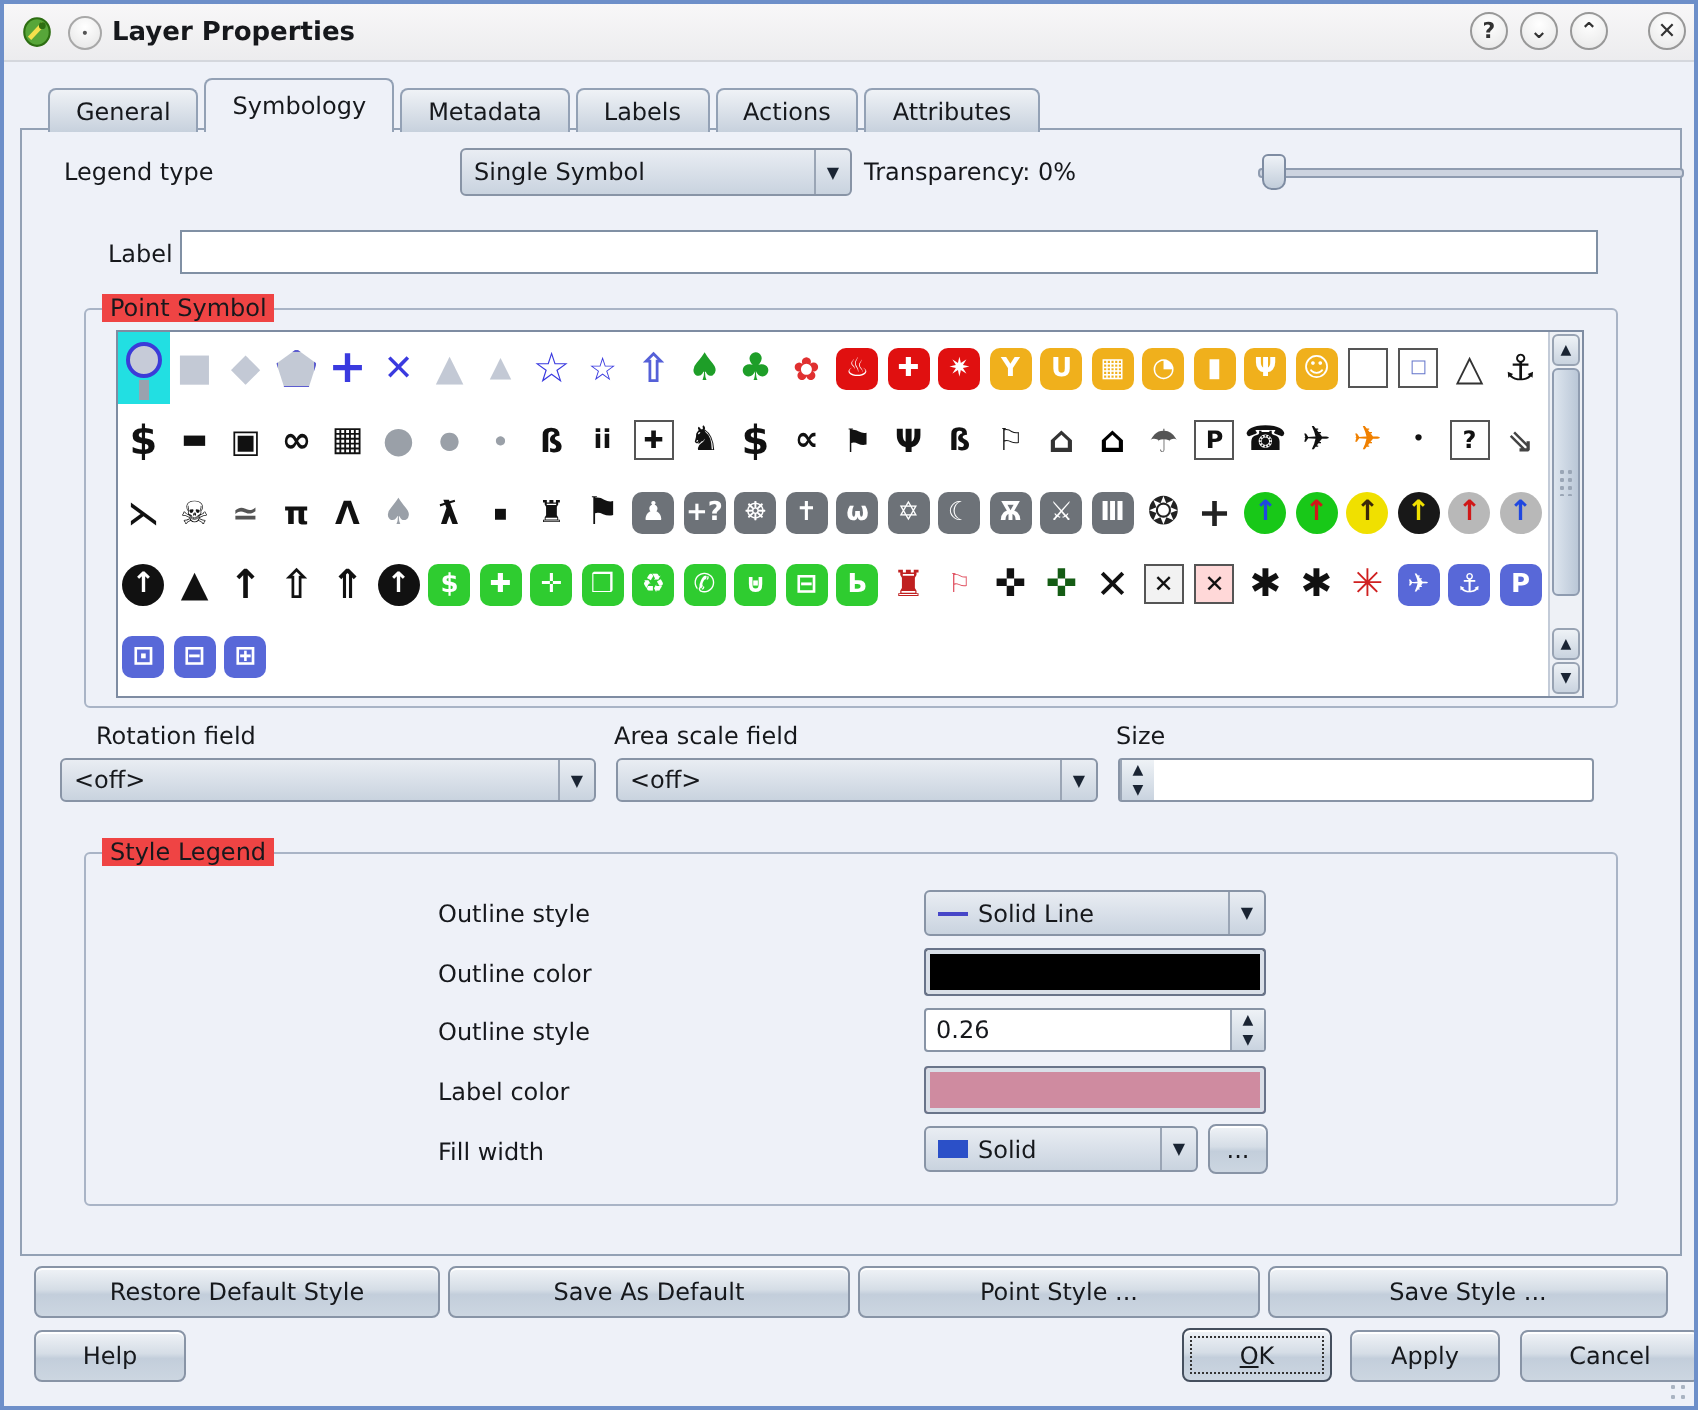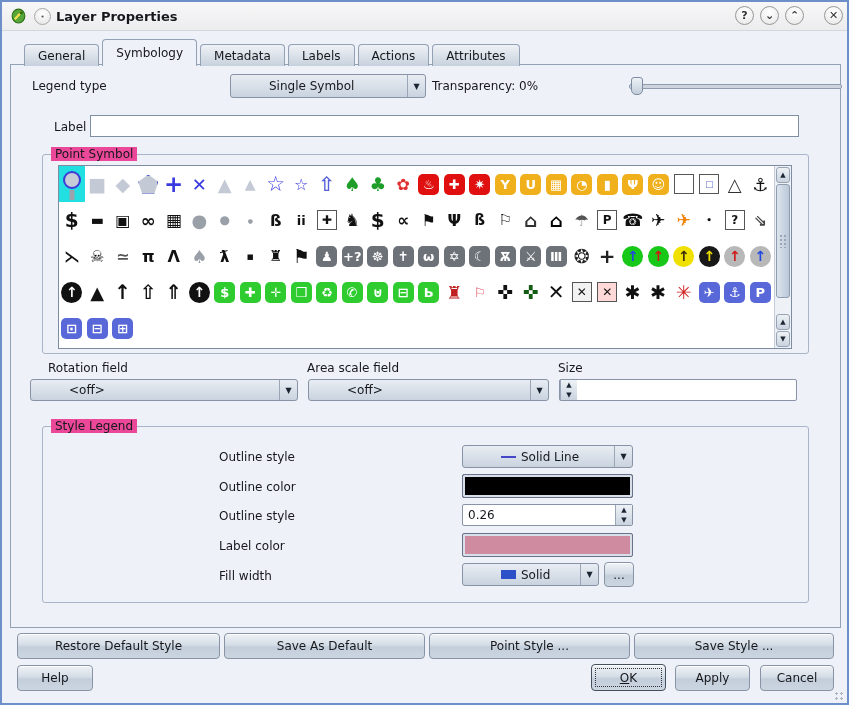--- a/index.html
+++ b/index.html
@@ -20,38 +20,38 @@
 
   .panel{position:absolute;left:8px;top:62px;width:831px;height:564px;border:1px solid #93a1b5;background:#eef1f8;box-sizing:border-box;}
 
   .lbl{position:absolute;font-size:12px;white-space:nowrap;}
 
   
   .btn{position:absolute;display:flex;align-items:center;justify-content:center;font-size:12px;background:linear-gradient(#f0f3f7,#d5dde6 45%,#c3cedb 55%,#ccd6e1);border:1px solid #8894a6;border-radius:4px;box-shadow:inset 0 1px 0 #fff;box-sizing:border-box;cursor:default;}
   .btn.default{border:1px solid #454f5e;outline:1px dotted #333;outline-offset:-5px;}
   .u{text-decoration:underline;}
   .combo{position:absolute;display:flex;background:linear-gradient(#e9edf3,#c9d3df);border:1px solid #8894a6;border-radius:3px;box-sizing:border-box;}
-  .combo .txt{flex:1;display:flex;align-items:center;padding-left:6px;font-size:12px;overflow:hidden;white-space:nowrap;margin-left:32px;}
+  .combo .txt{flex:1;display:flex;align-items:center;padding-left:6px;font-size:12px;overflow:hidden;white-space:nowrap;}
   .combo .arr{width:17px;border-left:1px solid #9aa5b5;display:flex;align-items:center;justify-content:center;font-size:8px;color:#1a2433;}
   .swline{width:15px;height:2px;background:#4646c8;margin-right:5px;flex:0 0 auto;}
   .swrect{width:15px;height:9px;background:#2b50c8;margin-right:5px;flex:0 0 auto;}
   .spin{position:absolute;display:flex;background:#fff;border:1px solid #8894a6;border-radius:2px;box-sizing:border-box;}
   .spin .txt{flex:1;display:flex;align-items:center;padding-left:5px;font-size:12px;}
   .spin .btns{width:16px;display:flex;flex-direction:column;border-left:1px solid #9aa5b5;background:linear-gradient(#eef2f6,#c9d3df);}
   .spin .btns span{flex:1;display:flex;align-items:center;justify-content:center;font-size:7px;color:#1a2433;}
   .inputbox{position:absolute;border:1px solid #8090a4;background:#fff;box-sizing:border-box;font-size:12px;padding:2px 4px;font-family:inherit;}
 
   
   .slider{position:absolute;height:18px;}
   .slider .track{position:absolute;left:0;right:0;top:8px;height:3px;background:#cdd4e0;border:1px solid #8f9cb0;border-radius:2px;}
   .slider .handle{position:absolute;top:1px;width:10px;height:16px;background:linear-gradient(#eef2f7,#c2cdda);border:1px solid #7e8ca2;border-radius:3px 3px 5px 5px;}
 
   
   .group{position:absolute;border:1px solid #a9b4c6;border-radius:3px;box-sizing:border-box;}
-  .group .gt{position:absolute;top:-8px;left:8px;background:#ec4899;padding:0 4px;font-size:12px;}
+  .group .gt{position:absolute;top:-8px;left:8px;background:#ef4444;padding:0 4px;font-size:12px;}
 
   
   .symlist{position:absolute;background:#fff;border:1px solid #7e8ca2;display:flex;box-sizing:border-box;}
   .symgrid{flex:1;overflow:hidden;}
   .symrow{display:flex;height:36px;align-items:center;}
   .sym{flex:0 0 25.5px;height:36px;display:flex;align-items:center;justify-content:center;font-size:17px;color:#111;font-weight:600;position:relative;box-sizing:border-box;}
   .k-selcircle{background:#22dfe2;}
   .k-selcircle::before{content:"";width:14px;height:14px;border:2px solid #3b3bd8;background:#c6cbd8;border-radius:50%;margin-bottom:8px;}
   .k-selcircle::after{content:"";position:absolute;bottom:2px;left:50%;transform:translateX(-50%);width:5px;height:10px;background:#9aa2ae;}
   .k-pent::before{content:"";width:18px;height:17px;background:#c3c9d5;border:1px solid #5c5cd0;clip-path:polygon(50% 0,100% 38%,81% 100%,19% 100%,0 38%);}
@@ -418,16 +418,16 @@
   <div class="btn" style="left:15px;top:631px;width:203px;height:26px">Restore Default Style</div>
   <div class="btn" style="left:427px;top:631px;width:201px;height:26px">Point Style ...</div>
   <div class="btn" style="left:632px;top:631px;width:200px;height:26px">Save Style ...</div>
 
   <div class="btn" style="left:15px;top:663px;width:76px;height:26px">Help</div>
   <div class="btn default" style="left:589px;top:662px;width:75px;height:27px">
       <span class="u">O</span>
       <span>K</span>
     </div>
   <div class="btn" style="left:673px;top:663px;width:75px;height:26px">Apply</div>
-  <div class="btn" style="left:758px;top:663px;width:74px;height:26px">Cancel</div>
+  <div class="btn" style="left:758px;top:663px;width:90px;height:26px">Cancel</div>
 
   <div class="grip-corner"></div>
 </div>
 
 </body></html>

